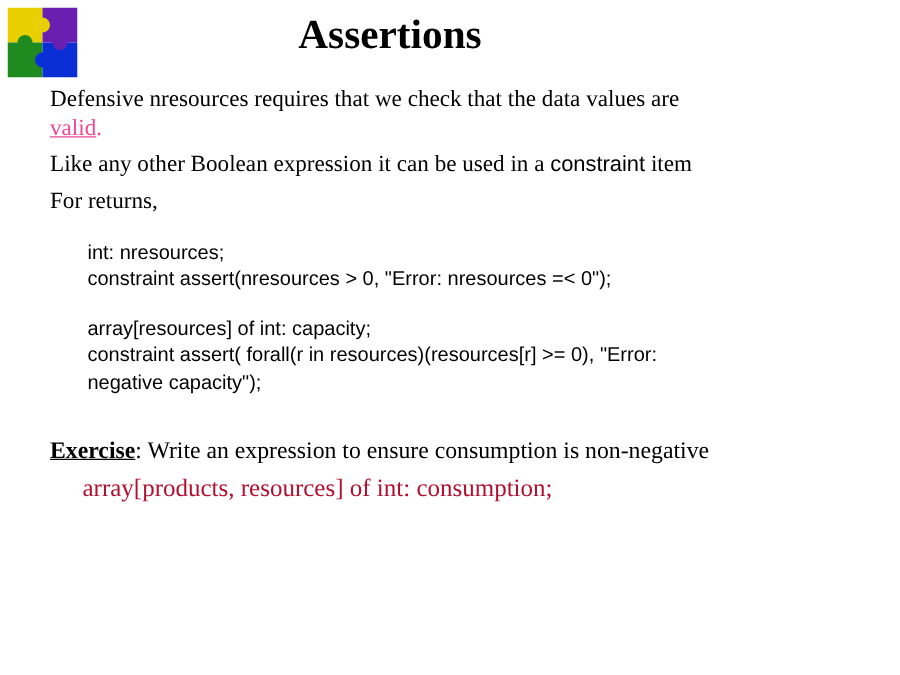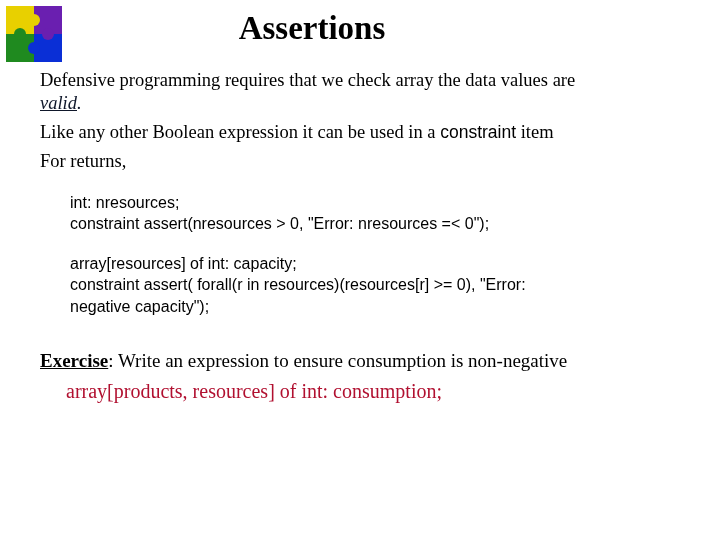--- a/index.html
+++ b/index.html
@@ -38,22 +38,21 @@
     line-height: 1.25;
   }
   .p {
     margin: 0 0 6px 0;
   }
   .sans {
     font-family: Arial, Helvetica, sans-serif;
     font-size: 17.5px;
   }
   .green {
-    color: #0f172a;
-    font-style: italic;
+    color: #ec4899;
   }
   .codeblock {
     padding: 12px 0 0 30px;
     font-family: Arial, Helvetica, sans-serif;
     font-size: 16px;
     line-height: 1.35;
     color: #000;
   }
   .codeblock .gap {
     height: 18px;
@@ -91,21 +90,21 @@
       <circle cx="28" cy="42" r="6" fill="#0a2fd6"></circle>
       <circle cx="14" cy="28" r="6" fill="#1f8a1f"></circle>
     </svg>
   </div>
 
   <div class="title">Assertions</div>
 
   <div class="body">
 
     <div class="p">
-      <span>Defensive programming requires that we check array the data values are </span><span class="green u">valid</span><span class="green">.</span>
+      <span>Defensive nresources requires that we check that the data values are </span><span class="green u">valid</span><span class="green">.</span>
     </div>
 
 
     <div class="p">
       <span>Like any other Boolean expression it can be used in a </span><span class="sans">constraint</span><span> item</span>
     </div>
 
     <div class="p">For returns,</div>
 
     <div class="codeblock">

